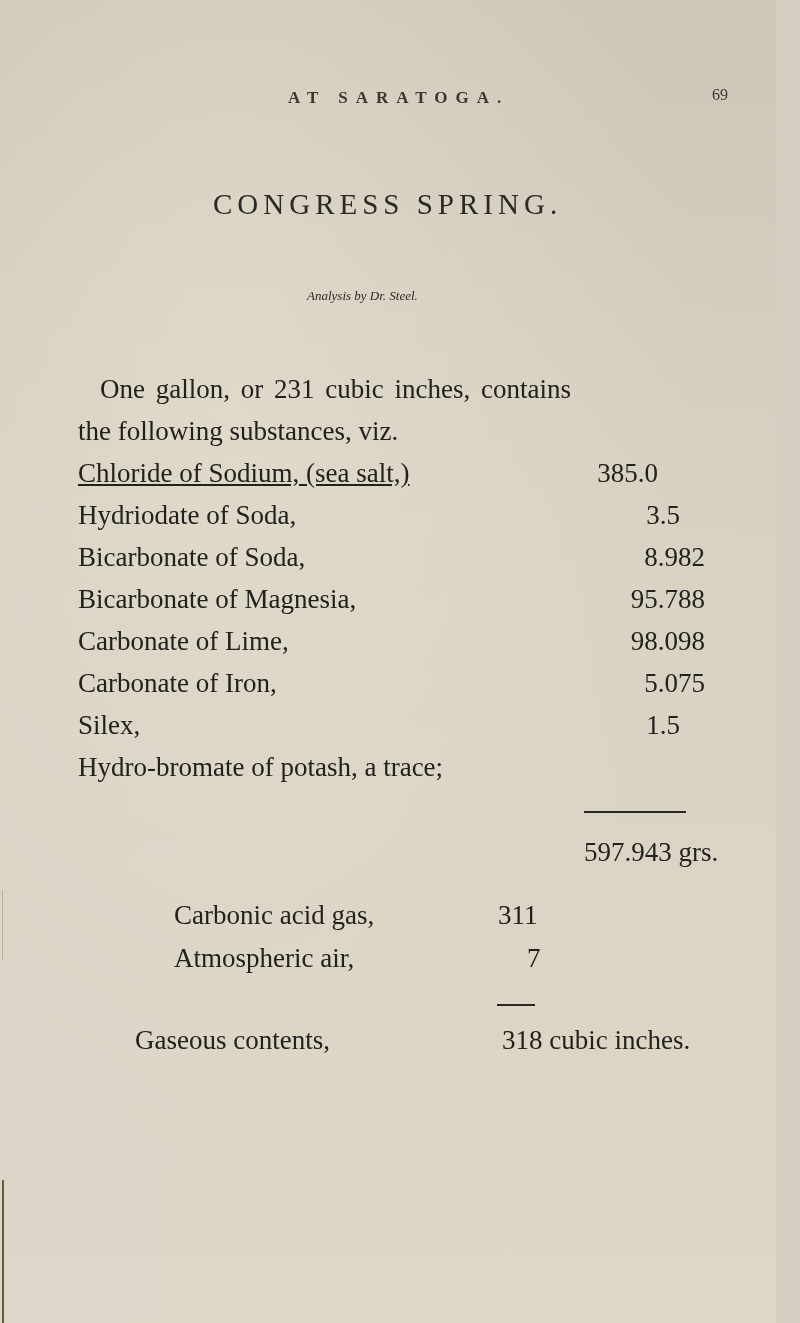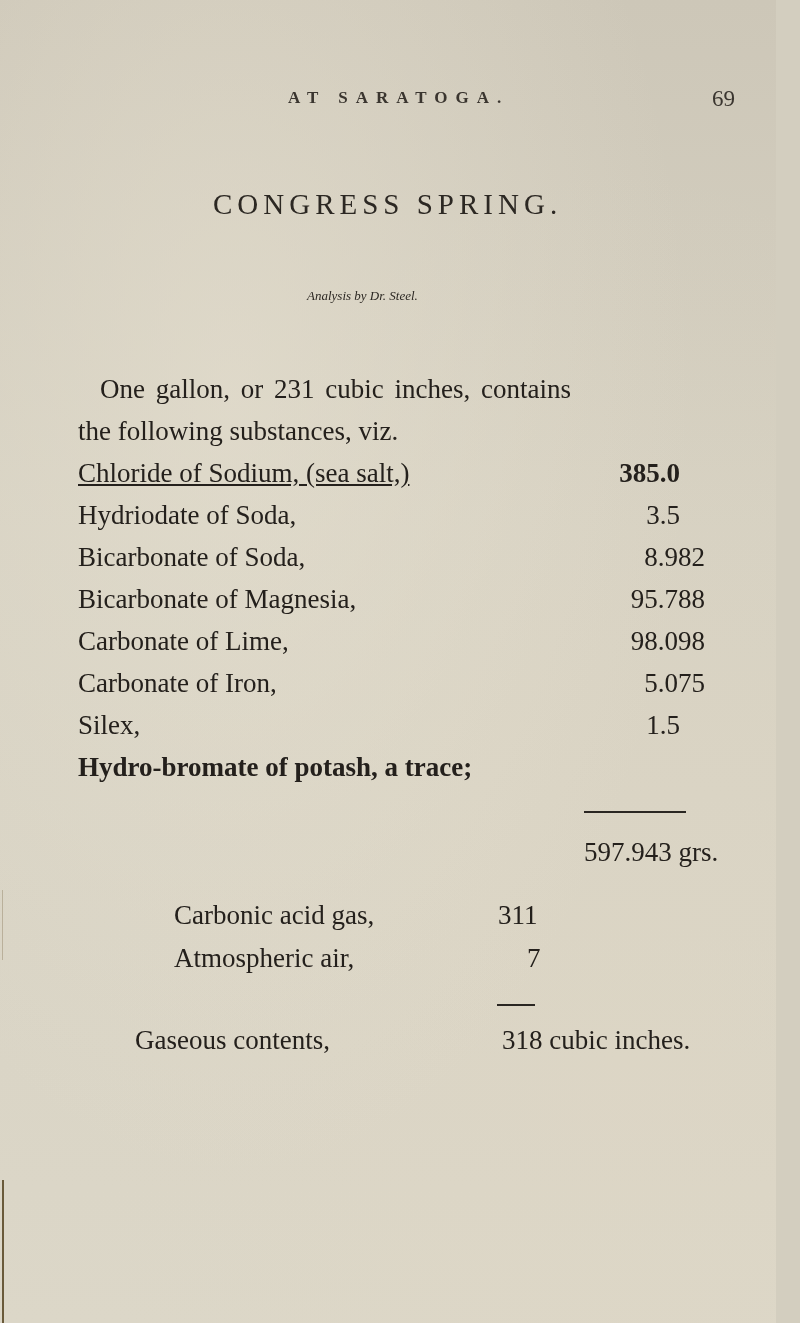--- a/index.html
+++ b/index.html
@@ -49,21 +49,21 @@
       font-size: 17px;
       font-weight: bold;
       letter-spacing: 8px;
       color: #3a352f;
     }
     .page-number {
       position: absolute;
       top: 86px;
       left: 712px;
       font-family: "Liberation Serif", serif;
-      font-size: 23px;
+      font-size: 16px;
       color: #3a352f;
       text-align: right;
     }
     .title {
       position: absolute;
       top: 188px;
       left: 213px;
       font-family: "Liberation Serif", serif;
       font-size: 29px;
       letter-spacing: 5px;
@@ -105,41 +105,41 @@
   <div class="running-head">AT SARATOGA.</div>
   <div class="page-number">69</div>
 
   <div class="title">CONGRESS SPRING.</div>
   <div class="subtitle">Analysis by Dr. Steel.</div>
 
   <div class="body-text intro-1">One gallon, or 231 cubic inches, contains</div>
   <div class="body-text intro-2">the following substances, viz.</div>
 
   <div class="body-text row-label" style="top:458px;text-decoration:underline;">Chloride of Sodium, (sea salt,)</div>
-  <div class="body-text row-value" style="top:458px; left:530px;font-weight:bold;">385.0</div>
+  <div class="body-text row-value" style="top:458px; left:508px;">385.0</div>
 
   <div class="body-text row-label" style="top:500px;">Hydriodate of Soda,</div>
   <div class="body-text row-value" style="top:500px; left:530px;">3.5</div>
 
   <div class="body-text row-label" style="top:542px;">Bicarbonate of Soda,</div>
   <div class="body-text row-value" style="top:542px; left:555px;">8.982</div>
 
   <div class="body-text row-label" style="top:584px;">Bicarbonate of Magnesia,</div>
   <div class="body-text row-value" style="top:584px; left:555px;">95.788</div>
 
   <div class="body-text row-label" style="top:626px;">Carbonate of Lime,</div>
   <div class="body-text row-value" style="top:626px; left:555px;text-align:right;">98.098</div>
 
   <div class="body-text row-label" style="top:668px;">Carbonate of Iron,</div>
   <div class="body-text row-value" style="top:668px; left:555px;">5.075</div>
 
   <div class="body-text row-label" style="top:710px;">Silex,</div>
   <div class="body-text row-value" style="top:710px; left:530px;text-align:right;">1.5</div>
 
-  <div class="body-text row-label" style="top:752px;font-weight:bold;">Hydro-bromate of potash, a trace;</div>
+  <div class="body-text row-label" style="top:752px;">Hydro-bromate of potash, a trace;</div>
 
   <div class="rule" style="top:811px; left:584px; width:102px;"></div>
 
   <div class="body-text" style="top:837px; left:584px;">597.943 grs.</div>
 
   <div class="body-text" style="top:900px; left:174px;">Carbonic acid gas,</div>
   <div class="body-text" style="top:900px; left:498px;">311</div>
 
   <div class="body-text" style="top:943px; left:174px;">Atmospheric air,</div>
   <div class="body-text" style="top:943px; left:527px;">7</div>

